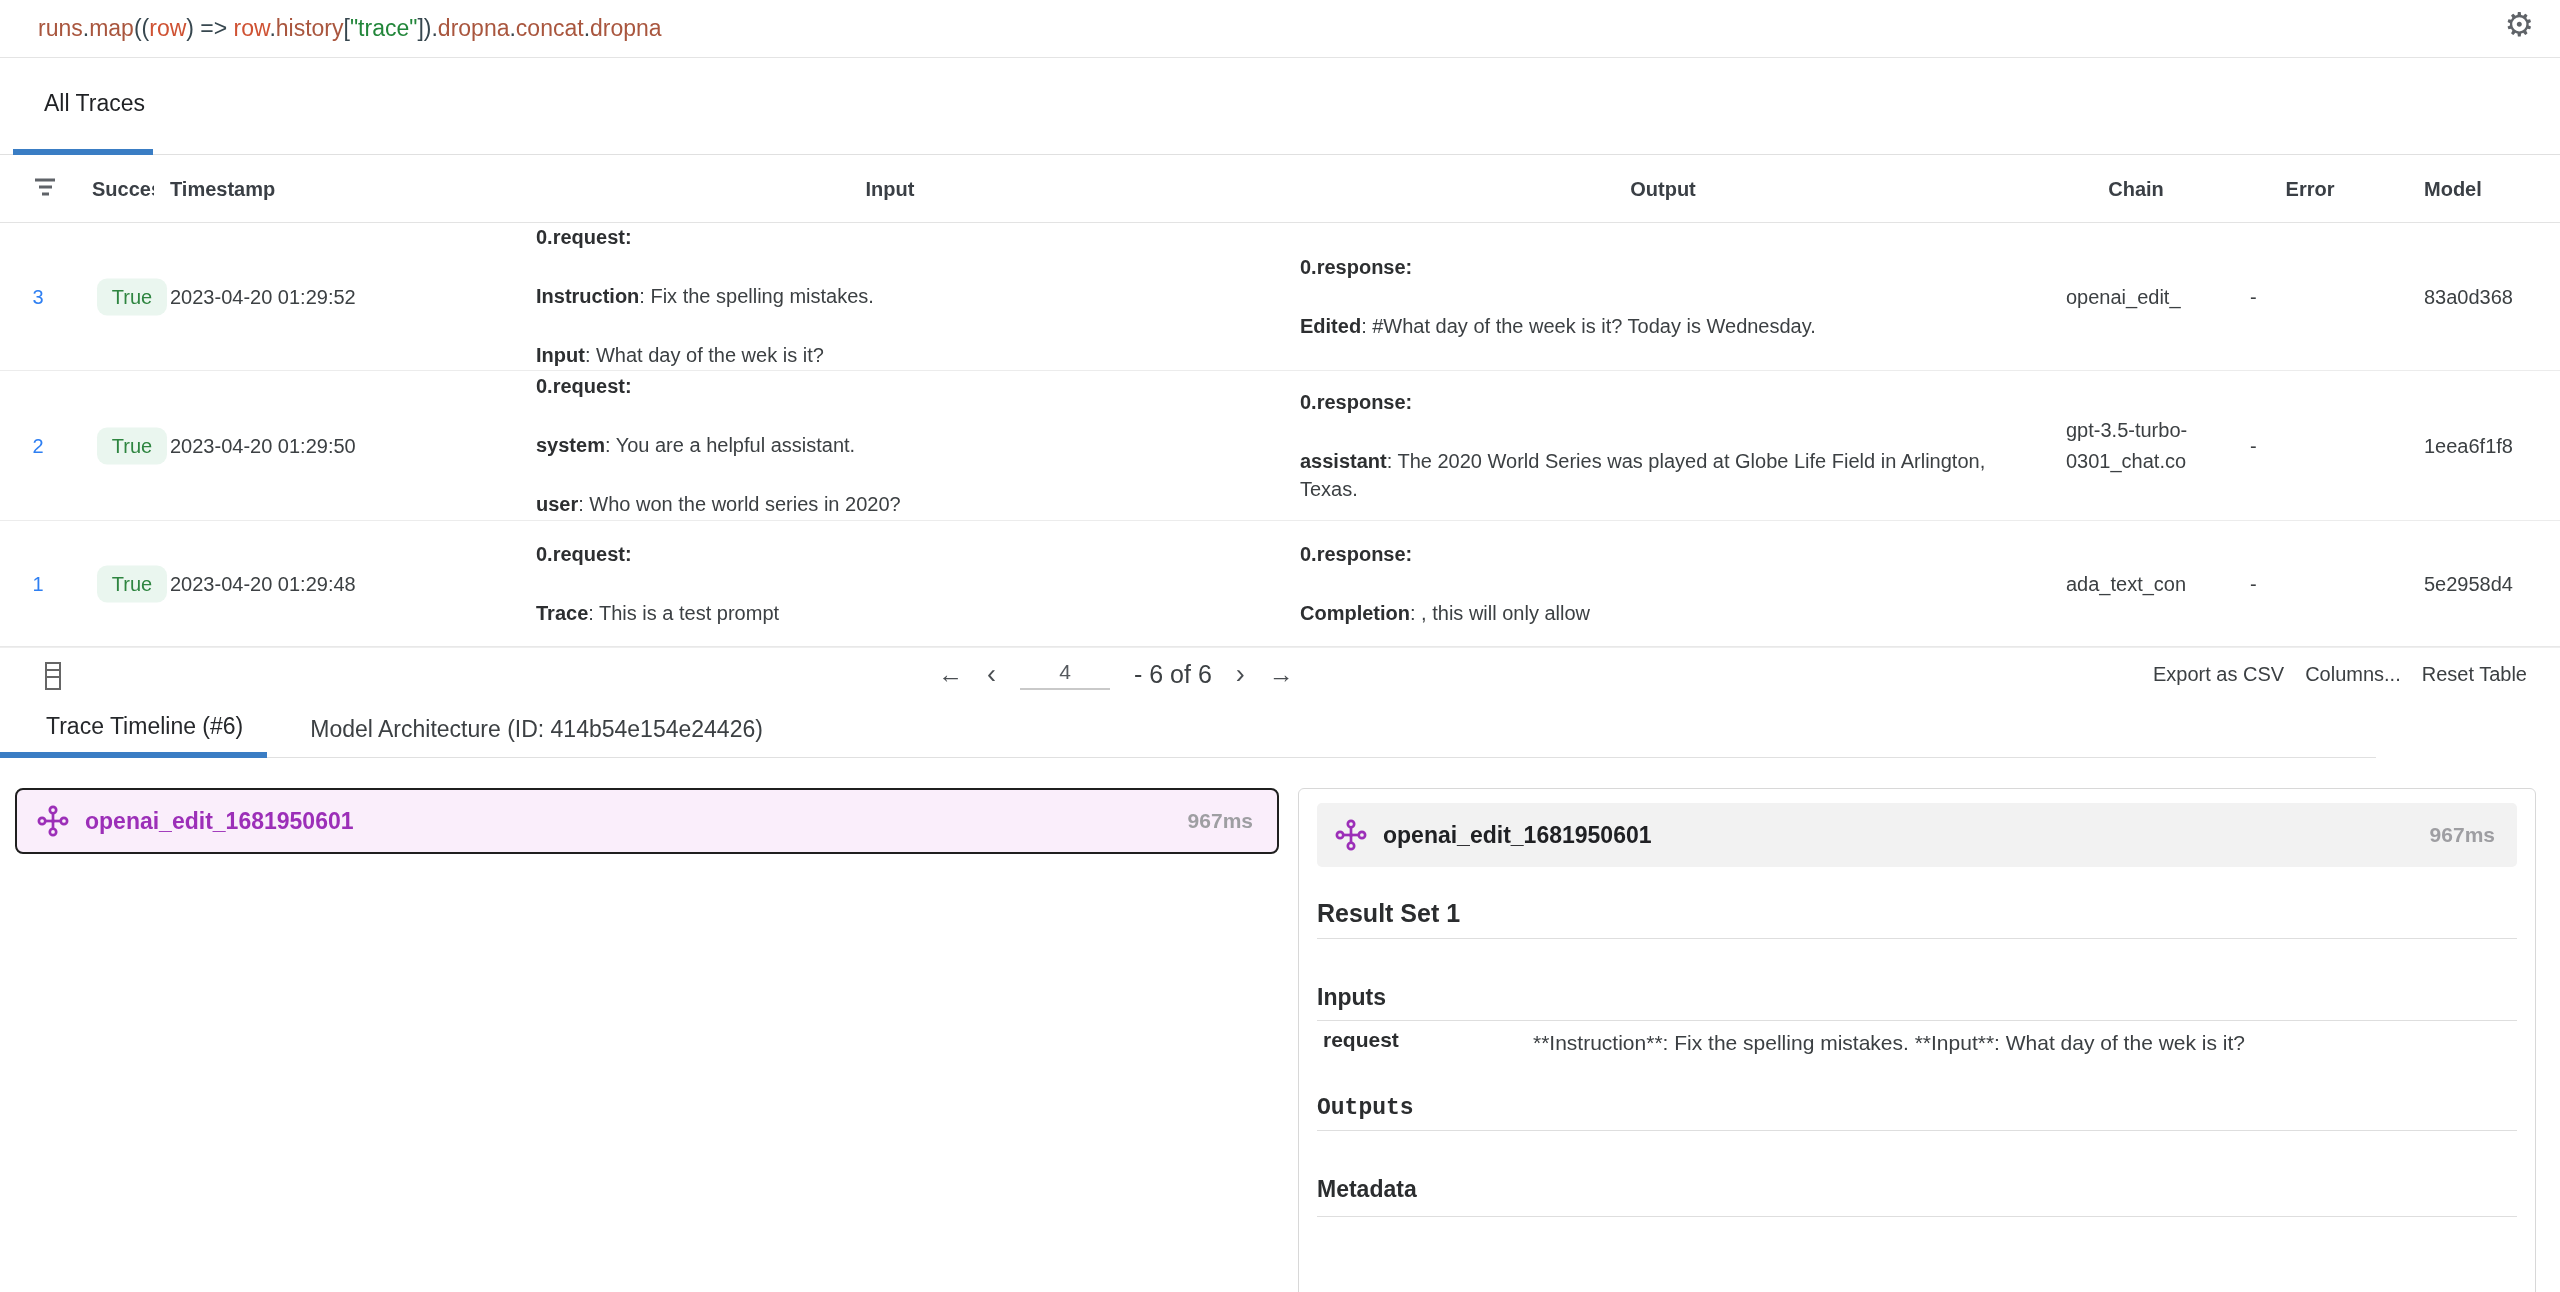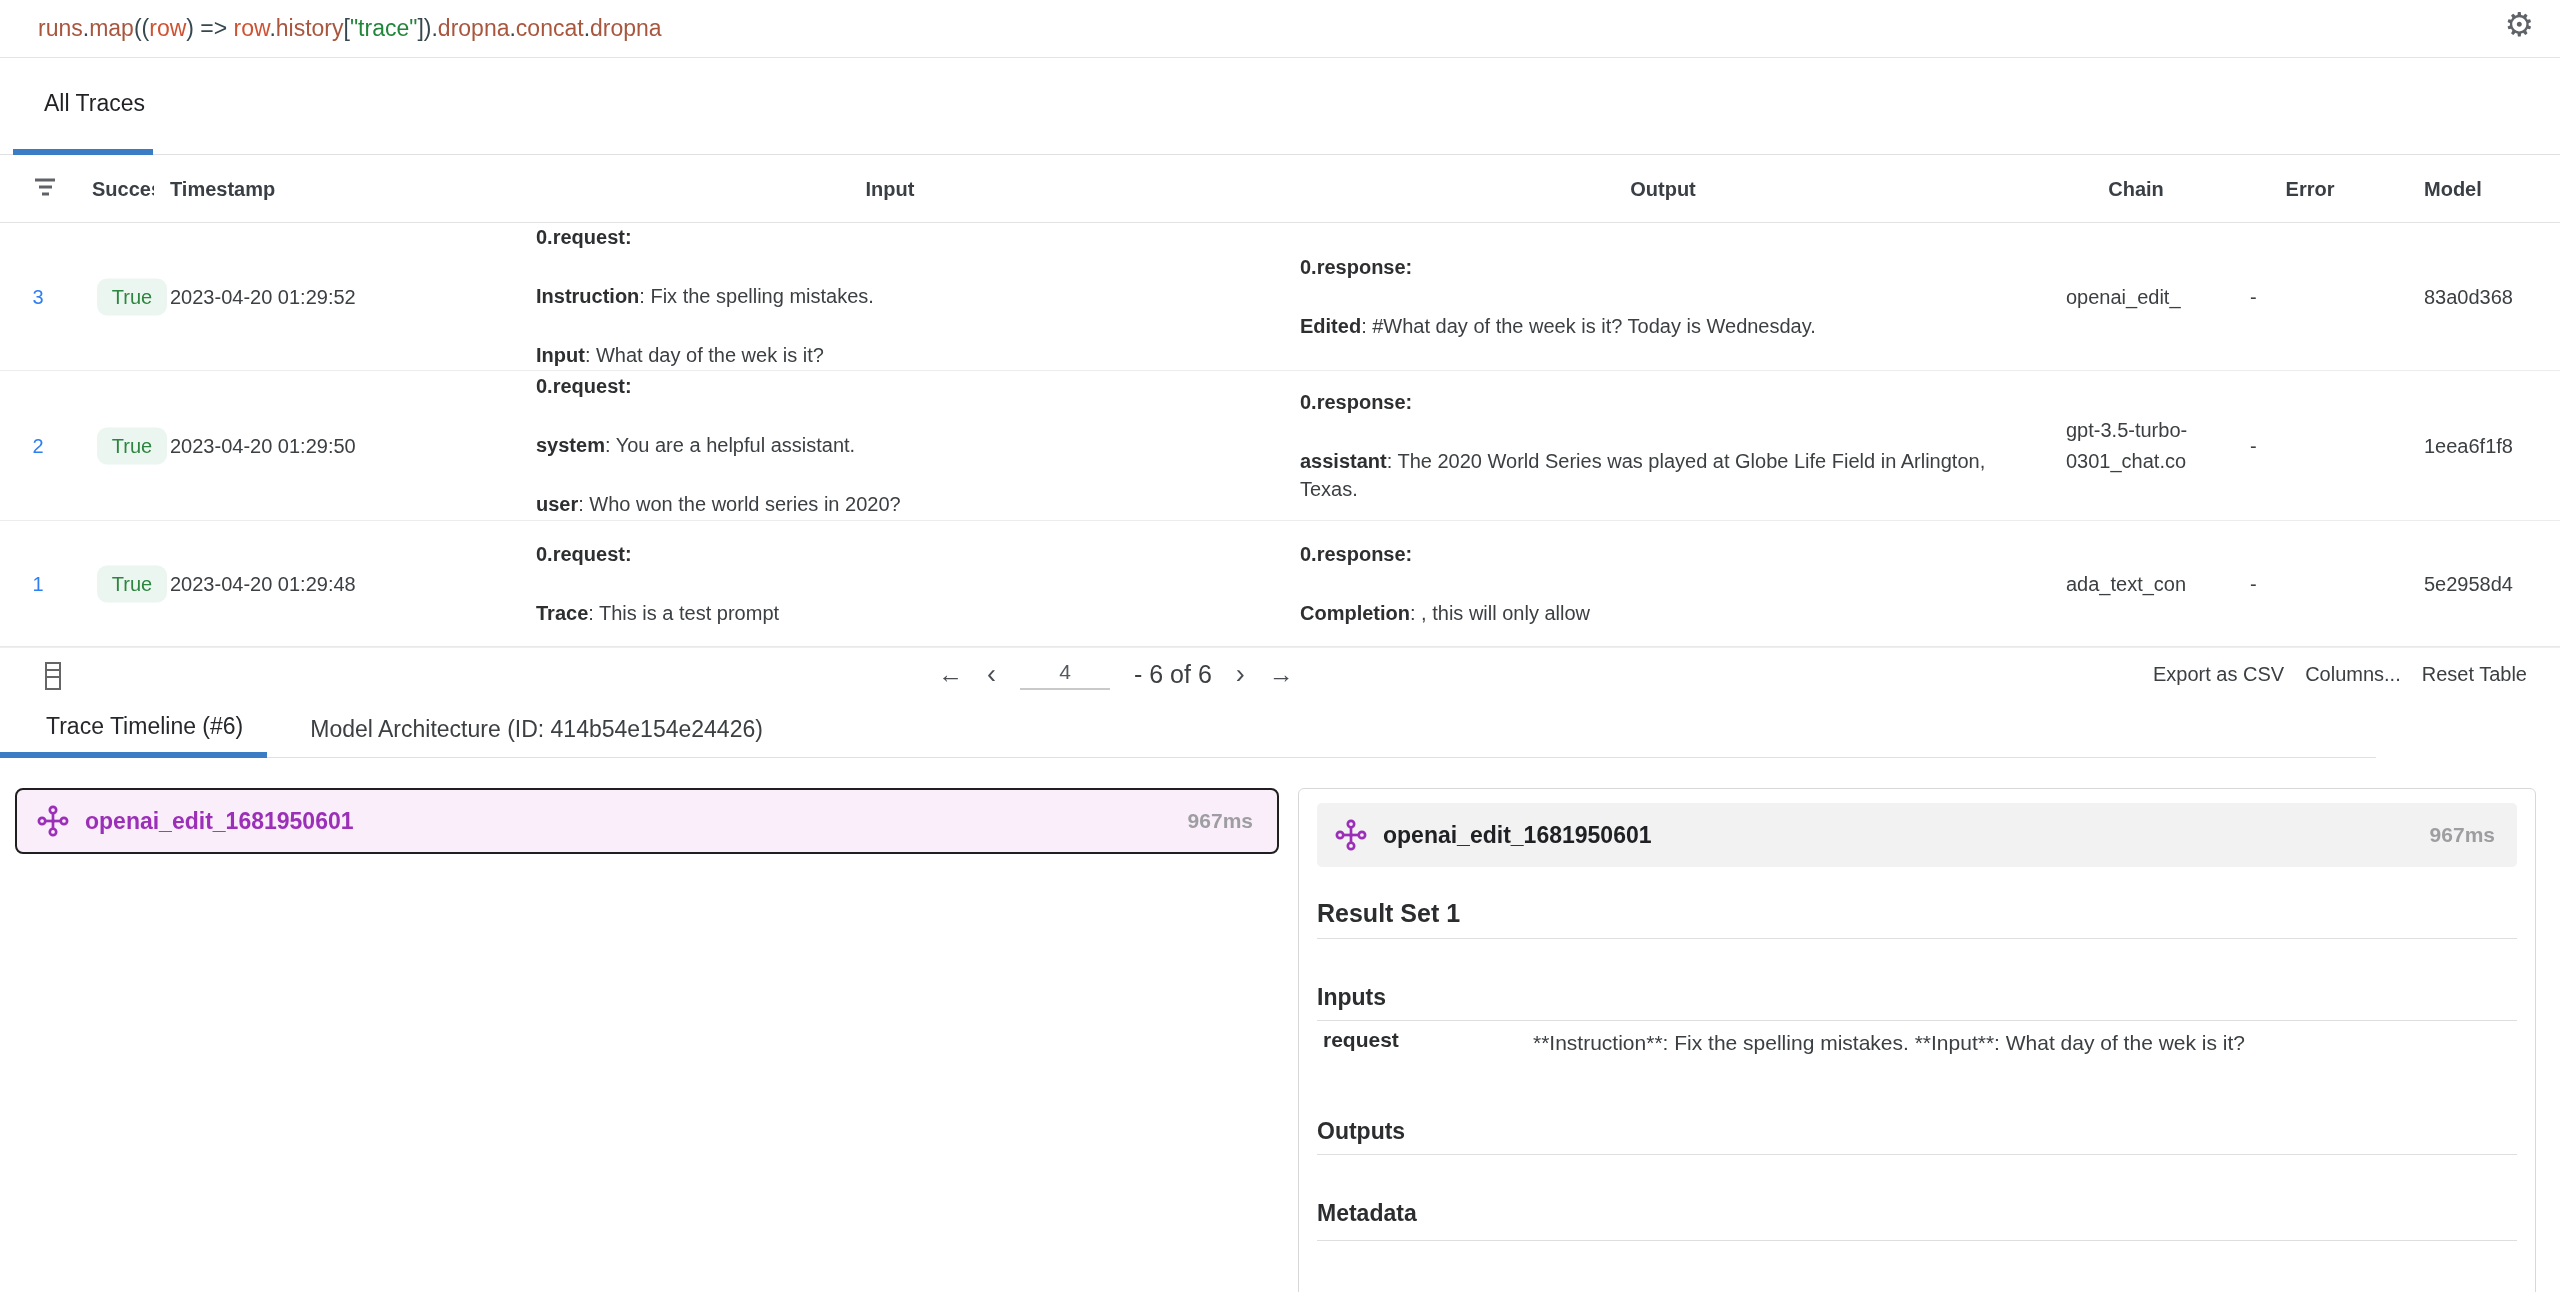--- a/index.html
+++ b/index.html
@@ -84,21 +84,21 @@
   .hub-icon{flex:0 0 auto;}
   .trace-name{margin-left:16px;font-size:23px;font-weight:700;color:var(--purple);}
   .trace-ms{margin-left:auto;font-size:21px;font-weight:600;color:#9e9ea2;}
 
   .detail-pane{position:absolute;left:1298px;top:788px;width:1238px;height:560px;border:1px solid #d8d8d8;border-radius:6px;background:#fff;padding:14px 18px;}
   .detail-header{height:64px;background:#f2f2f2;border-radius:5px;display:flex;align-items:center;padding:0 22px 0 18px;}
   .detail-title{margin-left:16px;font-size:23px;font-weight:700;color:#202124;}
   .detail-ms{margin-left:auto;font-size:21px;font-weight:600;color:#9e9ea2;}
   .detail-pane h3{margin:32px 0 10px;font-size:25px;font-weight:700;color:#2b2d2f;}
   .detail-pane h4{margin:45px 0 9px;font-size:23px;font-weight:700;color:#2b2d2f;}
-  .detail-pane h4.tight{margin-top:61px;}
+  .detail-pane h4.tight{margin-top:38px;font-family:Liberation Mono, monospace;}
   .detail-pane hr{border:none;border-top:1px solid #dedede;margin:0;}
   .detail-pane hr.final{margin-top:13px;}
   .kv{display:flex;margin-top:7px;font-size:21px;}
   .kv .k{width:216px;padding-left:6px;font-weight:700;color:#2b2d2f;flex:0 0 auto;}
   .kv .v{flex:1;color:#3c4043;line-height:1.4;}
 </style>
 </head>
 <body>
 
 <div class="page">

